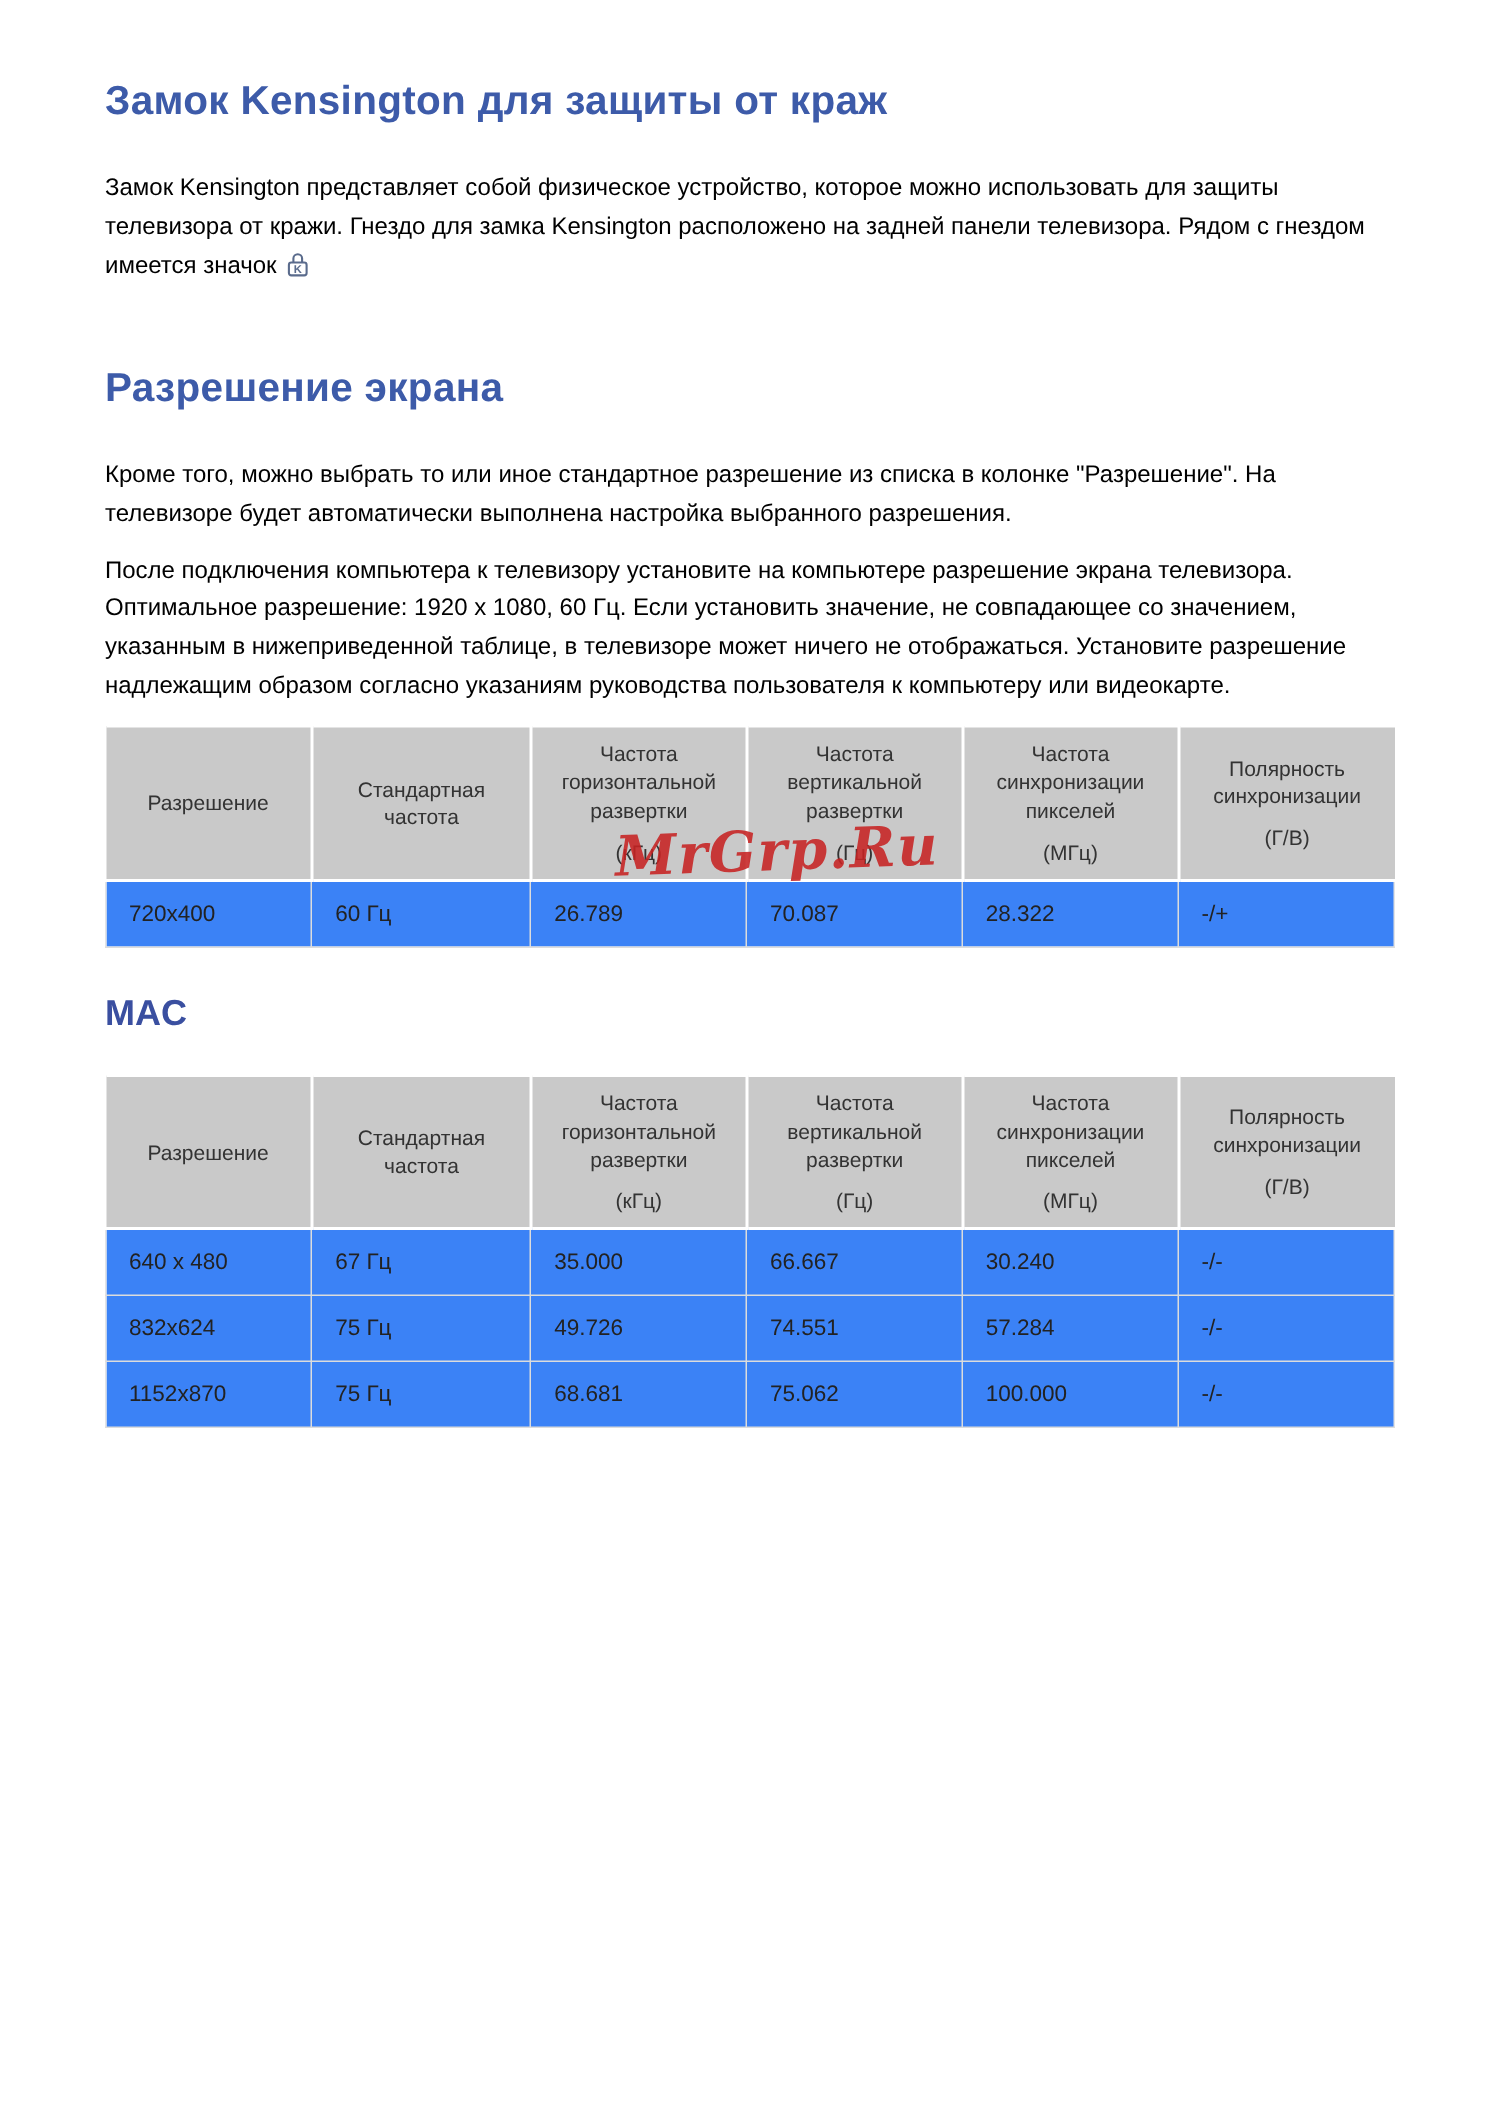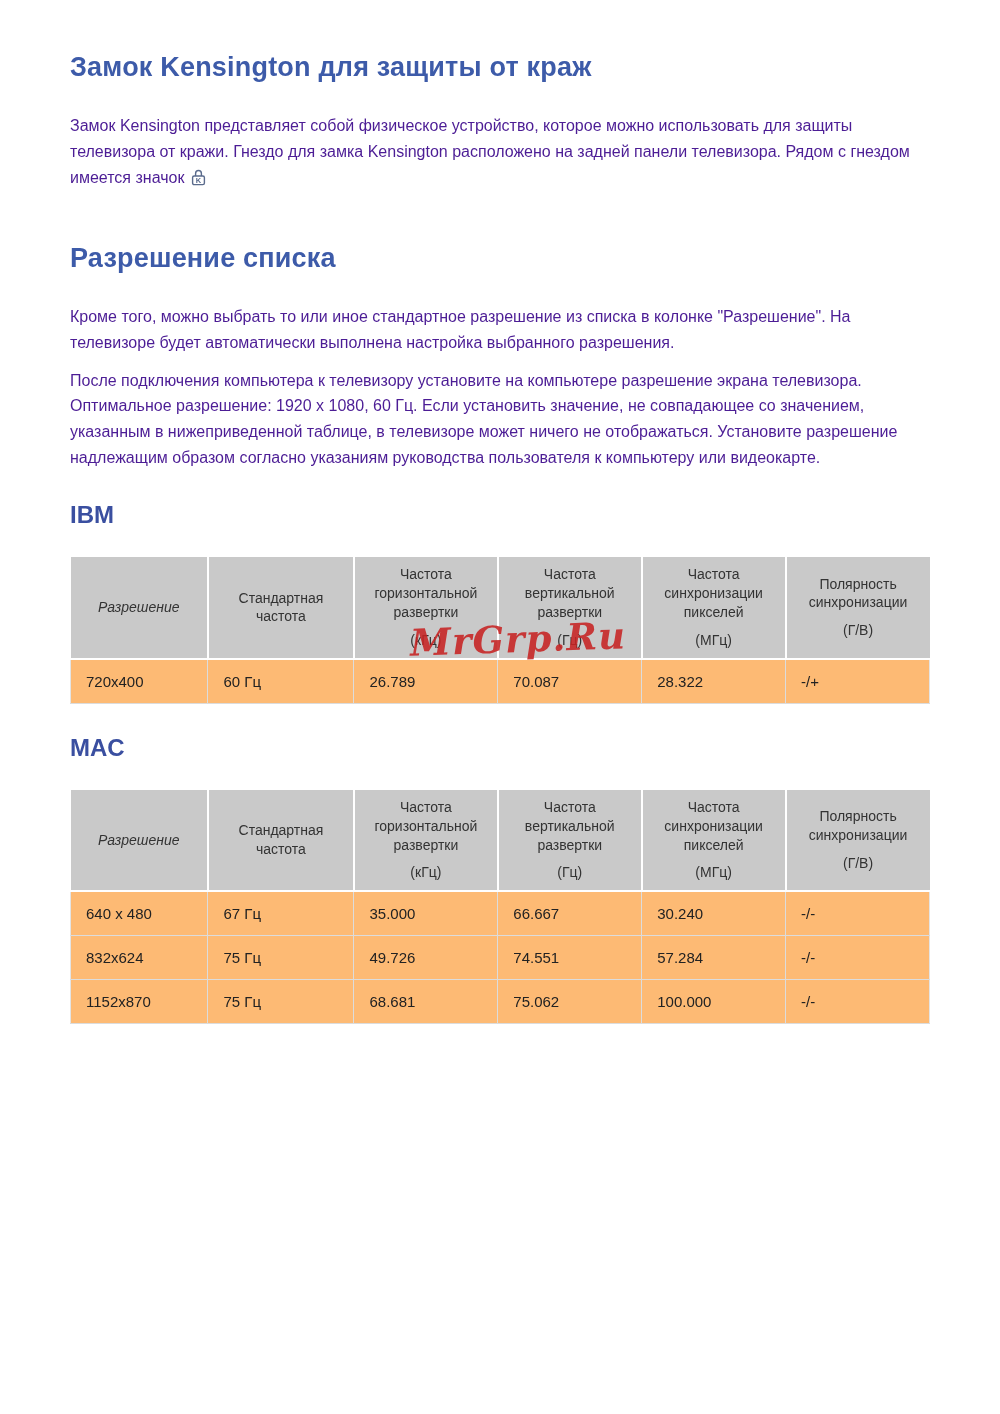--- a/index.html
+++ b/index.html
@@ -20,21 +20,21 @@
     color: #3d5ba9;
     font-size: 27px;
     font-weight: bold;
     letter-spacing: 0.2px;
     margin-bottom: 30px;
   }
   h1.doc-title.second { margin-top: 52px; }
   p.body-text {
     font-size: 16px;
     line-height: 1.62;
-    color: #4c1d95;
+    color: #000000;
     margin-bottom: 12px;
   }
   h2.sub-title {
     color: #3a4fa0;
     font-size: 24px;
     font-weight: bold;
     margin: 30px 0 26px 0;
   }
   .table-block { position: relative; }
 
@@ -44,42 +44,42 @@
     table-layout: fixed;
   }
   table.spec th {
     background: #c9c9c9;
     border: 2px solid #ffffff;
     height: 98px;
     vertical-align: middle;
     font-weight: normal;
     padding: 8px 6px;
   }
-  table.spec th:first-child { border-left: none; font-style: italic; }
+  table.spec th:first-child { border-left: none; }
   table.spec th:last-child { border-right: none; }
   .hcell {
     display: flex;
     flex-direction: column;
     align-items: center;
     justify-content: center;
     gap: 9px;
     font-size: 14px;
     line-height: 1.35;
     color: #333333;
     text-align: center;
   }
   .hcell .hu:empty { display: none; }
   table.spec td {
     border: 1px solid #dcdcdc;
     border-top: none;
     font-size: 15px;
     color: #222222;
     padding: 13px 15px;
     text-align: left;
-    background: #fdba74;
+    background: #3b82f6;
   }
   table.spec td:first-child { border-left: 1px solid #e4e4e4; }
   table.spec td:last-child { border-right: 1px solid #e4e4e4; }
 
   .lock-icon {
     display: inline-block;
     width: 15px; height: 18px;
     vertical-align: -3px;
     margin: 0 2px;
   }
@@ -109,27 +109,26 @@
     <h1 class="doc-title">Замок Kensington для защиты от краж</h1>
     <p class="body-text"><span>Замок Kensington представляет собой физическое устройство, которое можно использовать для защиты телевизора от кражи. Гнездо для замка Kensington расположено на задней панели телевизора. Рядом с гнездом имеется значок</span>
       <span class="lock-icon"><svg width="15" height="18" viewBox="0 0 15 18" xmlns="http://www.w3.org/2000/svg">
             <path d="M4.6 8 V5.4 a2.9 2.9 0 0 1 5.8 0 V8" fill="none" stroke="#5a6b8c" stroke-width="1.4"></path>
             <rect x="1.6" y="8" width="11.8" height="8.6" rx="1.6" fill="none" stroke="#5a6b8c" stroke-width="1.4"></rect>
             <text x="7.5" y="14.7" font-size="7.5" font-family="Liberation Sans, sans-serif" font-weight="bold" fill="#5a6b8c" text-anchor="middle">K</text>
           </svg></span></p>
   </section>
 
   <section>
-    <h1 class="doc-title second">Разрешение списка</h1>
+    <h1 class="doc-title second">Разрешение экрана</h1>
     <p class="body-text">Кроме того, можно выбрать то или иное стандартное разрешение из списка в колонке "Разрешение". На телевизоре будет автоматически выполнена настройка выбранного разрешения.</p>
     <p class="body-text">После подключения компьютера к телевизору установите на компьютере разрешение экрана телевизора. Оптимальное разрешение: 1920 x 1080, 60 Гц. Если установить значение, не совпадающее со значением, указанным в нижеприведенной таблице, в телевизоре может ничего не отображаться. Установите разрешение надлежащим образом согласно указаниям руководства пользователя к компьютеру или видеокарте.</p>
   </section>
 
   <section>
-    <h2 class="sub-title">IBM</h2>
     <div class="table-block">
       <div class="watermark">MrGrp.Ru</div>
       <table class="spec">
         <colgroup>
           <col style="width:16%">
             <col style="width:17%">
             <col style="width:16.75%">
             <col style="width:16.75%">
             <col style="width:16.75%">
             <col style="width:16.75%">

